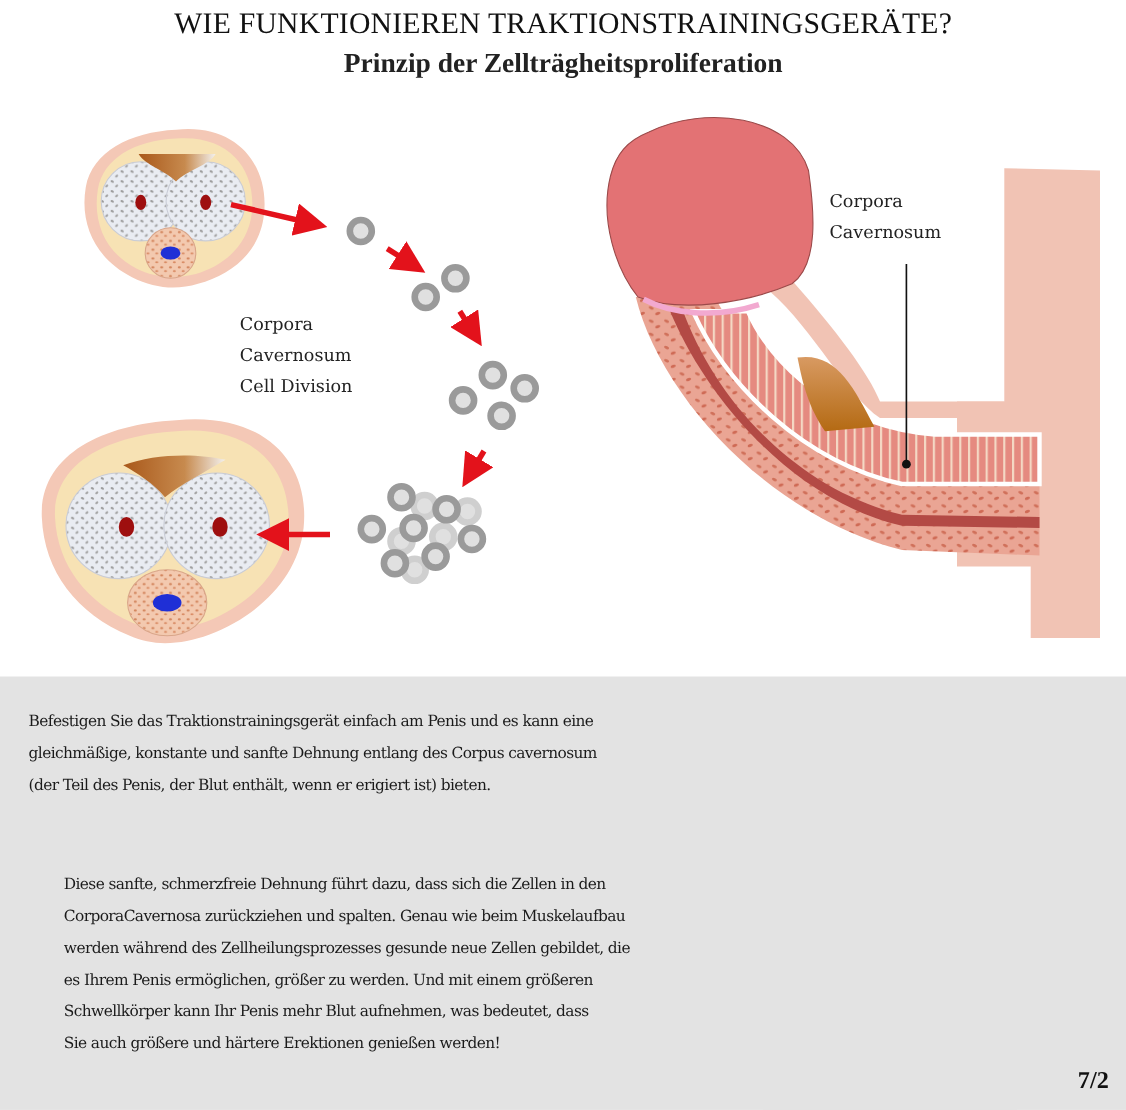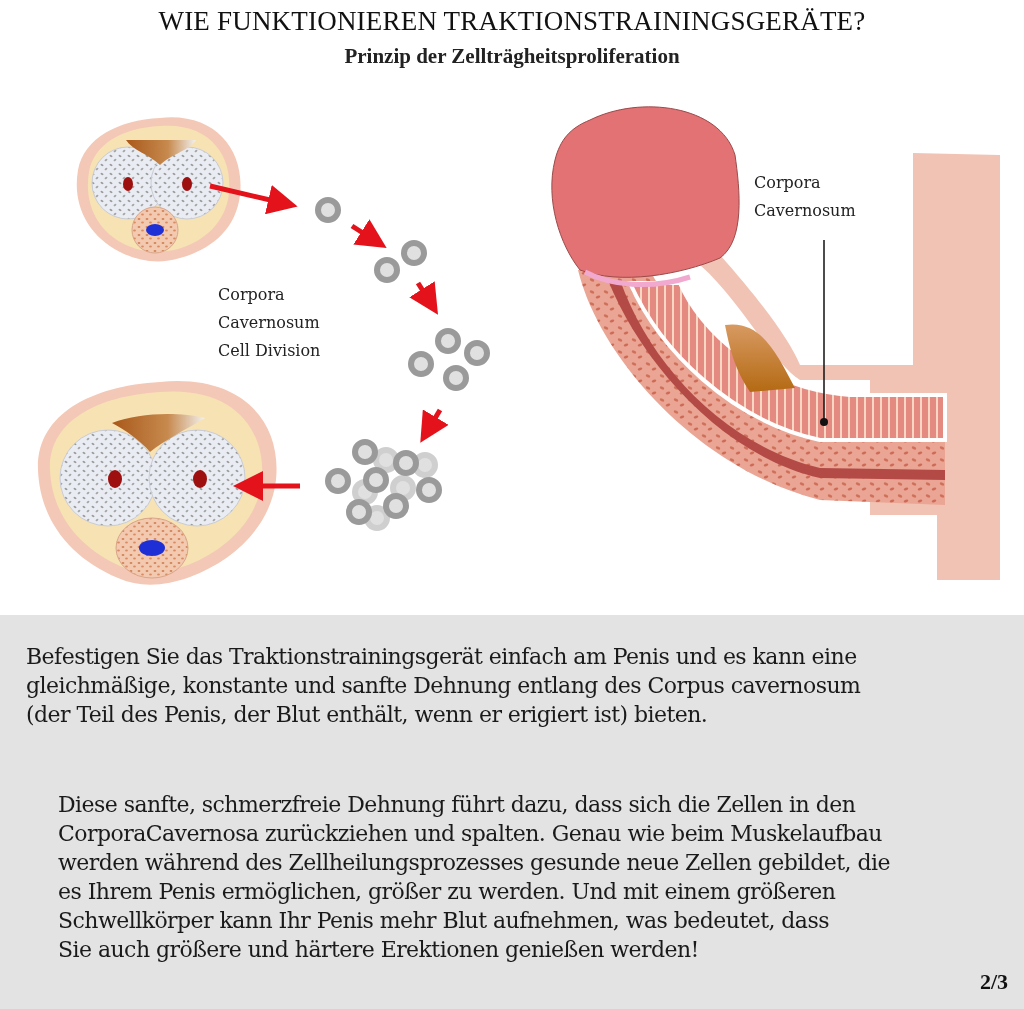--- a/index.html
+++ b/index.html
@@ -1,22 +1,22 @@
 <!DOCTYPE html>
 <html><head>
 <meta charset="utf-8">
 <style>
   html, body { margin: 0; padding: 0; }
   body { width: 1024px; height: 1009px; background: #ffffff; position: relative; overflow: hidden; font-family: "DejaVu Serif", serif; color: #111; }
   .title { position: absolute; top: 6px; left: 0; width: 1024px; text-align: center; font-family: "Liberation Serif", serif; font-size: 27px; letter-spacing: 0.2px; color: #111; }
-  .subtitle { position: absolute; top: 44px; left: 0; width: 1024px; text-align: center; font-family: "Liberation Serif", serif; font-weight: bold; font-size: 21px; color: #222; }
+  .subtitle { position: absolute; top: 44px; left: 0; width: 1024px; text-align: center; font-family: "Liberation Serif", serif; font-weight: bold; font-size: 25px; color: #222; }
   .illus { position: absolute; top: 90px; left: 0; width: 1024px; height: 525px; }
   .lbl { position: absolute; font-family: "DejaVu Serif", serif; font-size: 16px; line-height: 28px; color: #222; }
   .panel { position: absolute; top: 615px; left: 0; width: 1024px; height: 394px; background: #e3e3e3; }
-  .para { position: absolute; left: 26px; width: 980px; font-family: "DejaVu Serif", serif; font-size: 22px; line-height: 29px; color: #1a1a1a; letter-spacing: -0.55px; white-space: pre-line; }
+  .para { position: absolute; left: 26px; width: 980px; font-family: "DejaVu Serif", serif; font-size: 14px; line-height: 29px; color: #1a1a1a; letter-spacing: -0.55px; white-space: pre-line; }
   .pager { position: absolute; right: 16px; bottom: 14px; font-family: "Liberation Serif", serif; font-weight: bold; font-size: 22px; color: #111; }
 </style>
 </head>
 <body>
 
 <div class="title">WIE FUNKTIONIEREN TRAKTIONSTRAININGSGERÄTE?</div>
 <div class="subtitle">Prinzip der Zellträgheitsproliferation</div>
 
 <div class="illus">
   <svg width="1024" height="525" viewBox="0 90 1024 525">
@@ -138,14 +138,14 @@
 <div class="panel">
   <div class="para" style="top:27px;">Befestigen Sie das Traktionstrainingsgerät einfach am Penis und es kann eine
 gleichmäßige, konstante und sanfte Dehnung entlang des Corpus cavernosum
 (der Teil des Penis, der Blut enthält, wenn er erigiert ist) bieten.</div>
   <div class="para" style="top:175px;margin-left:32px;">Diese sanfte, schmerzfreie Dehnung führt dazu, dass sich die Zellen in den
 CorporaCavernosa zurückziehen und spalten. Genau wie beim Muskelaufbau
 werden während des Zellheilungsprozesses gesunde neue Zellen gebildet, die
 es Ihrem Penis ermöglichen, größer zu werden. Und mit einem größeren
 Schwellkörper kann Ihr Penis mehr Blut aufnehmen, was bedeutet, dass
 Sie auch größere und härtere Erektionen genießen werden!</div>
-  <div class="pager">2/3</div>
+  <div class="pager">7/2</div>
 </div>
 
 </body></html>

